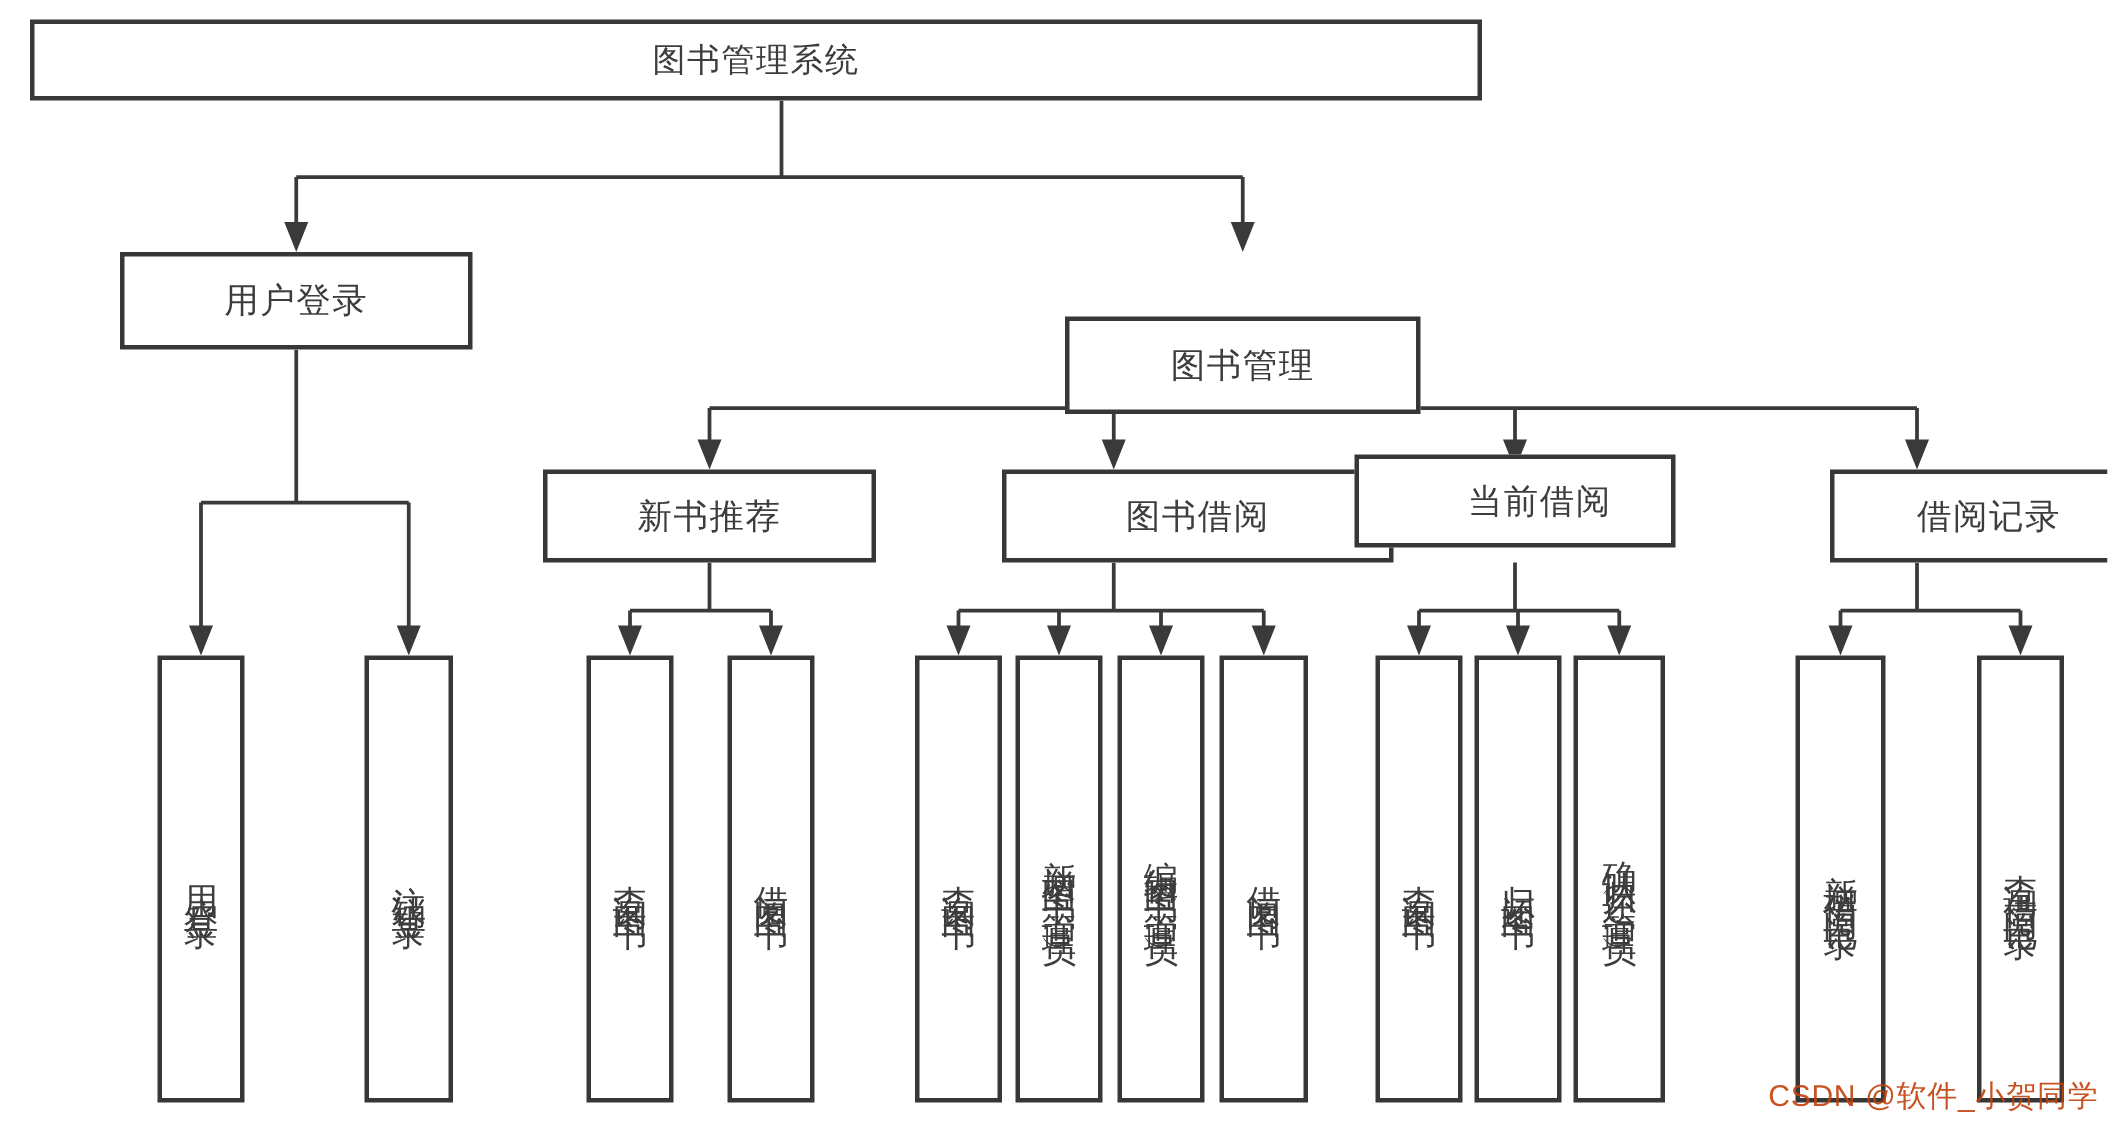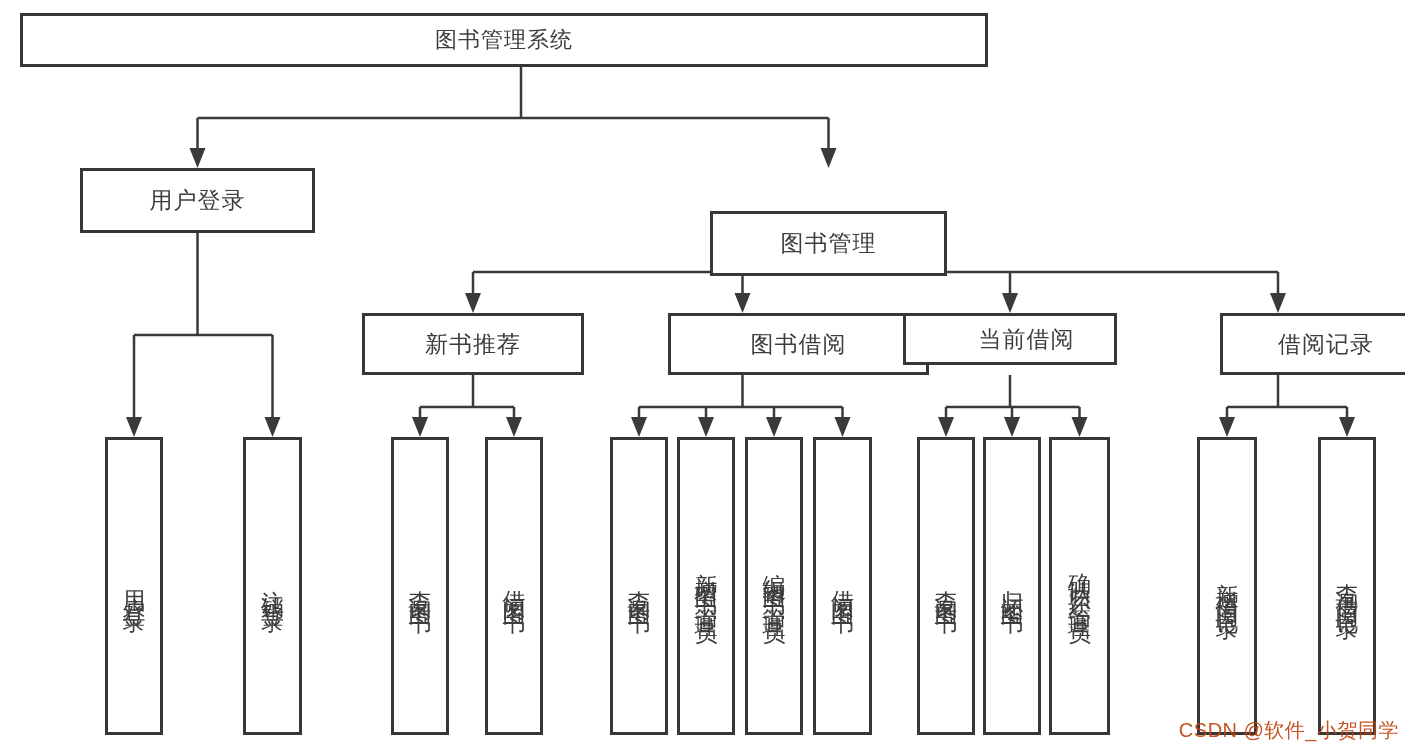--- a/index.html
+++ b/index.html
@@ -87,21 +87,21 @@
              M1339,417 L1355,417 L1347,437 Z" fill="#3a3a3a" stroke="none"></path>
   </svg>
 
   <div class="node h root" style="left:20px; top:13px; width:968px; height:54px;">图书管理系统</div>
 
   <div class="node h" style="left:80px; top:168px; width:235px; height:65px;">用户登录</div>
   <div class="node h" style="left:710px; top:168px; width:237px; height:65px;margin-top:43px;">图书管理</div>
 
   <div class="node h" style="left:362px; top:313px; width:222px; height:62px;">新书推荐</div>
   <div class="node h" style="left:668px; top:313px; width:261px; height:62px;">图书借阅</div>
-  <div class="node h" style="left:903px; top:313px; width:214px; height:52px;padding-left:33px;">当前借阅</div>
+  <div class="node h" style="left:903px; top:303px; width:214px; height:62px;padding-left:33px;">当前借阅</div>
   <div class="node h" style="left:1220px; top:313px; width:212px; height:62px;">借阅记录</div>
 
   <div class="node v" style="left:105px; top:437px; width:58px; height:298px;">用户登录</div>
   <div class="node v" style="left:243px; top:437px; width:59px; height:298px;">注销登录</div>
 
   <div class="node v" style="left:391px; top:437px; width:58px; height:298px;">查询图书</div>
   <div class="node v" style="left:485px; top:437px; width:58px; height:298px;">借阅图书</div>
 
   <div class="node v" style="left:610px; top:437px; width:58px; height:298px;">查询图书</div>
   <div class="node v" style="left:677px; top:437px; width:58px; height:298px;">新增图书（管理员）</div>

